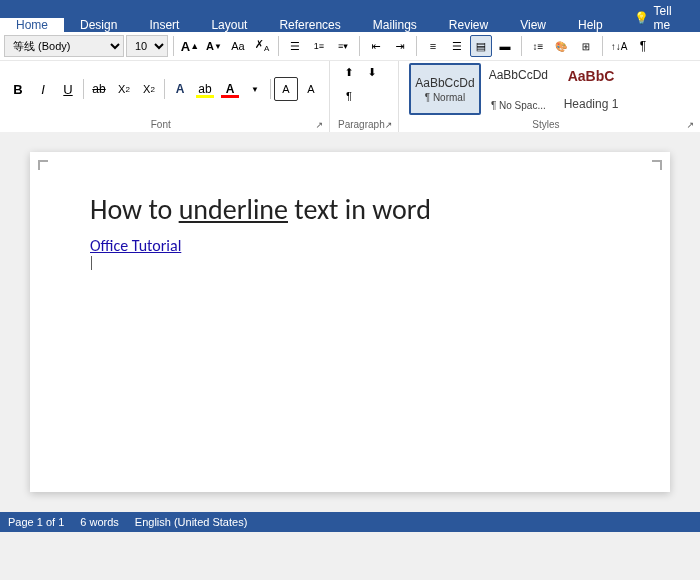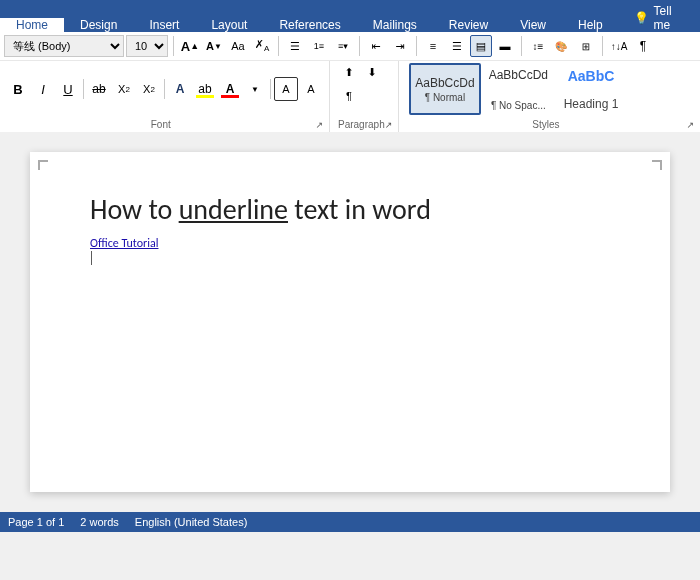--- a/index.html
+++ b/index.html
@@ -121,21 +121,21 @@
       border-top: 2px solid #aaa; border-right: 2px solid #aaa;
     }
     .doc-title {
       font-size: 28px; color: #222; font-family: Calibri, serif;
       line-height: 1.3; margin-bottom: 8px;
     }
     .doc-title span.underline-word {
       text-decoration: underline;
     }
     .doc-link {
-      color: #1a0dab; text-decoration: underline; font-size: 12px;
+      color: #1a0dab; text-decoration: underline; font-size: 16px;
       font-family: Calibri, serif; cursor: pointer; margin-top: 18px;
     }
 
     
     .status-bar {
       background: #2b579a;
       height: 20px;
       display: flex; align-items: center;
       padding: 0 8px;
       color: white;
@@ -333,21 +333,21 @@
           <span style="font-size:12px;color:#333;">AaBbCcDd</span>
           <span style="font-size:10px;color:#444;margin-top:2px;">¶ Normal</span>
         </div>
 
         <div class="style-item">
           <span style="font-size:12px;color:#333;">AaBbCcDd</span>
           <span style="font-size:10px;color:#444;margin-top:18px;">¶ No Spac...</span>
         </div>
 
         <div class="style-item">
-          <span style="font-size:14px;color:#3b82f6;font-weight:bold;">AaBbC</span>
+          <span style="font-size:14px;color:#7f1d1d;font-weight:bold;">AaBbC</span>
           <span style="font-size:12px;color:#444;margin-top:13px;">Heading 1</span>
         </div>
       </div>
       <div class="ribbon-group-label">
         <span class="ribbon-group-label-text">Styles</span>
         <span class="expand-icon">↗</span>
       </div>
     </div>
 
   </div>
@@ -366,15 +366,15 @@
       <a class="doc-link">Office Tutorial</a>
     </div>
 
     
     <span style="display:inline-block;width:1px;height:14px;background:#333;margin-left:1px;vertical-align:middle;opacity:0.8;"></span>
   </div>
 </div>
 
 <div class="status-bar">
   <span>Page 1 of 1</span>
-  <span>2 words</span>
+  <span>6 words</span>
   <span>English (United States)</span>
 </div>
 
 </body></html>

